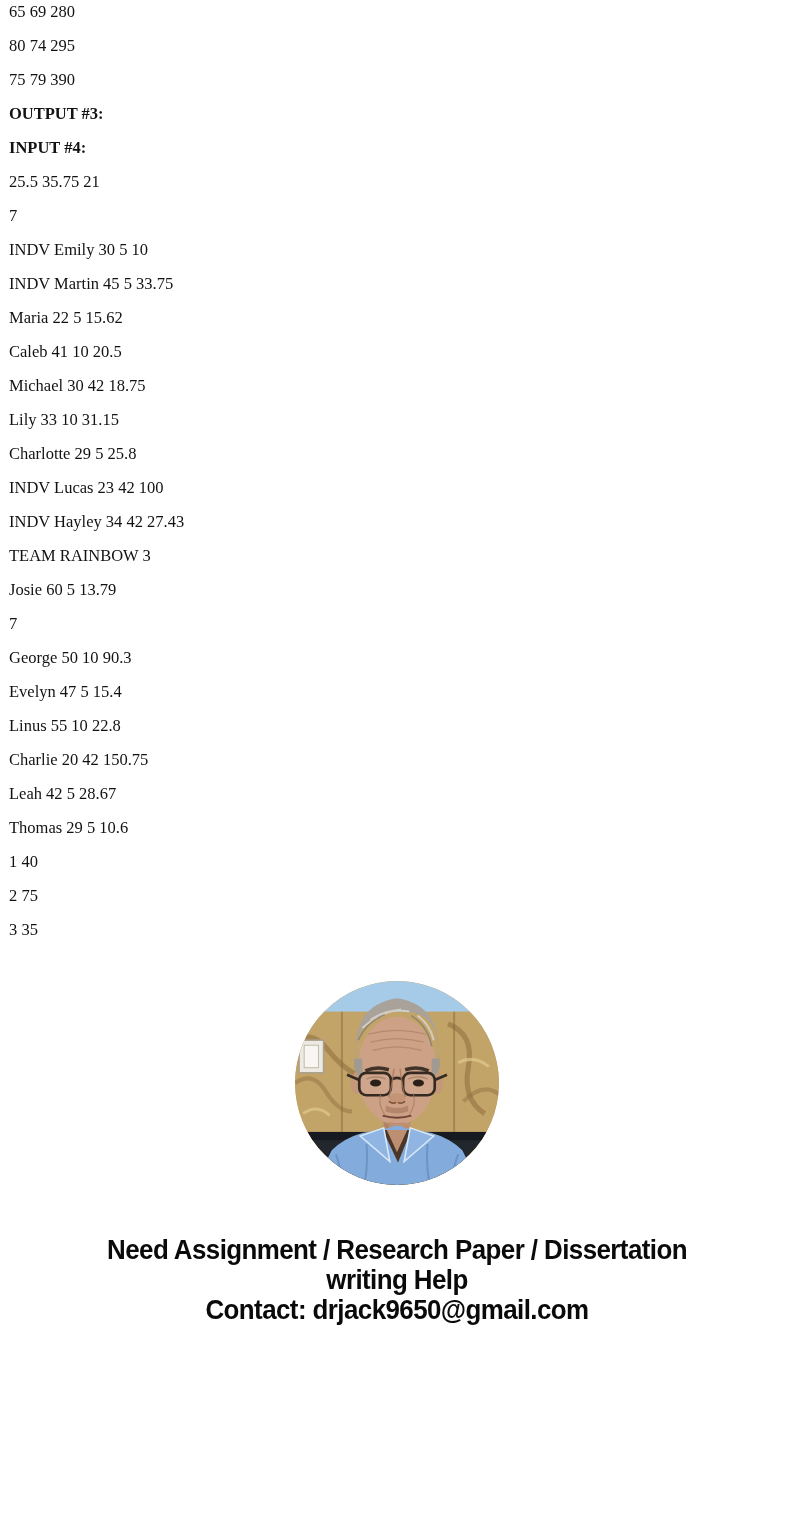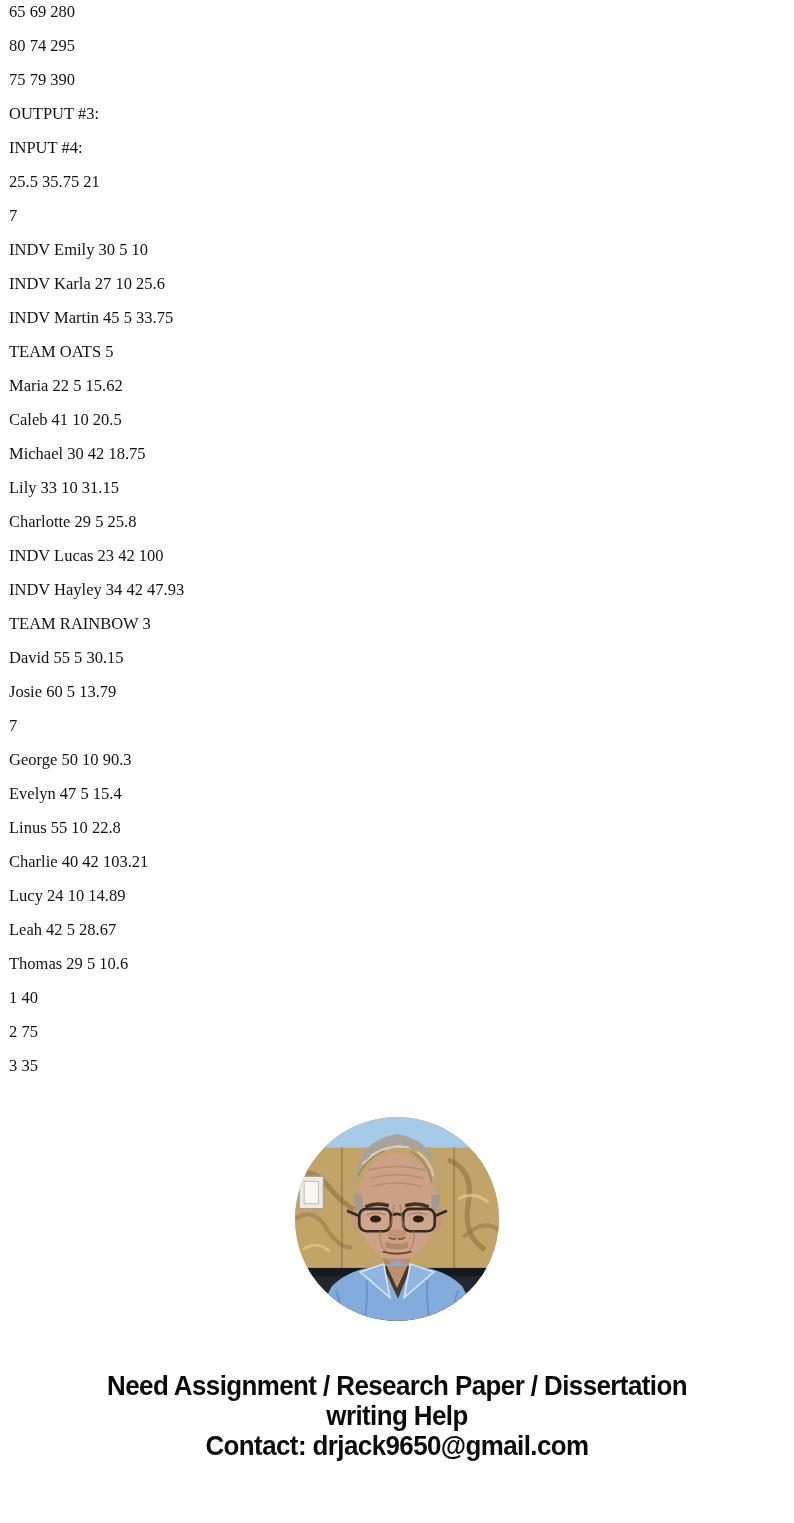--- a/index.html
+++ b/index.html
@@ -16,21 +16,21 @@
     margin-top:-5px;
   }
   .line{
     margin:0;
     height:34px;
     line-height:34px;
     font-size:16.5px;
     white-space:pre;
     color:#121212;
   }
-  .line.bold{font-weight:normal;}
+  .line.bold{font-weight:bold;}
   .photo-wrap{
     width:204px;height:204px;
     margin:34px auto 0 auto;
     border-radius:50%;
     overflow:hidden;
     background:#c2a368;
   }
   .photo-wrap svg{display:block;}
   .footer{
     margin-top:50px;
@@ -53,39 +53,35 @@
 
   <section class="lines">
       <p class="line">65 69 280</p>
       <p class="line">80 74 295</p>
       <p class="line">75 79 390</p>
       <p class="line bold">OUTPUT #3:</p>
       <p class="line bold">INPUT #4:</p>
       <p class="line">25.5 35.75 21</p>
       <p class="line">7</p>
       <p class="line">INDV Emily 30 5 10</p>
-      <p class="line">INDV Karla 27 10 25.6</p>
       <p class="line">INDV Martin 45 5 33.75</p>
-      <p class="line">TEAM OATS 5</p>
       <p class="line">Maria 22 5 15.62</p>
       <p class="line">Caleb 41 10 20.5</p>
       <p class="line">Michael 30 42 18.75</p>
       <p class="line">Lily 33 10 31.15</p>
       <p class="line">Charlotte 29 5 25.8</p>
       <p class="line">INDV Lucas 23 42 100</p>
-      <p class="line">INDV Hayley 34 42 47.93</p>
+      <p class="line">INDV Hayley 34 42 27.43</p>
       <p class="line">TEAM RAINBOW 3</p>
-      <p class="line">David 55 5 30.15</p>
       <p class="line">Josie 60 5 13.79</p>
       <p class="line">7</p>
       <p class="line">George 50 10 90.3</p>
       <p class="line">Evelyn 47 5 15.4</p>
       <p class="line">Linus 55 10 22.8</p>
-      <p class="line">Charlie 40 42 103.21</p>
-      <p class="line">Lucy 24 10 14.89</p>
+      <p class="line">Charlie 20 42 150.75</p>
       <p class="line">Leah 42 5 28.67</p>
       <p class="line">Thomas 29 5 10.6</p>
       <p class="line">1 40</p>
       <p class="line">2 75</p>
       <p class="line">3 35</p>
     </section>
 
   <div class="photo-wrap">
     <svg width="204" height="204" viewBox="0 0 200 200" xmlns="http://www.w3.org/2000/svg">
       <defs>

